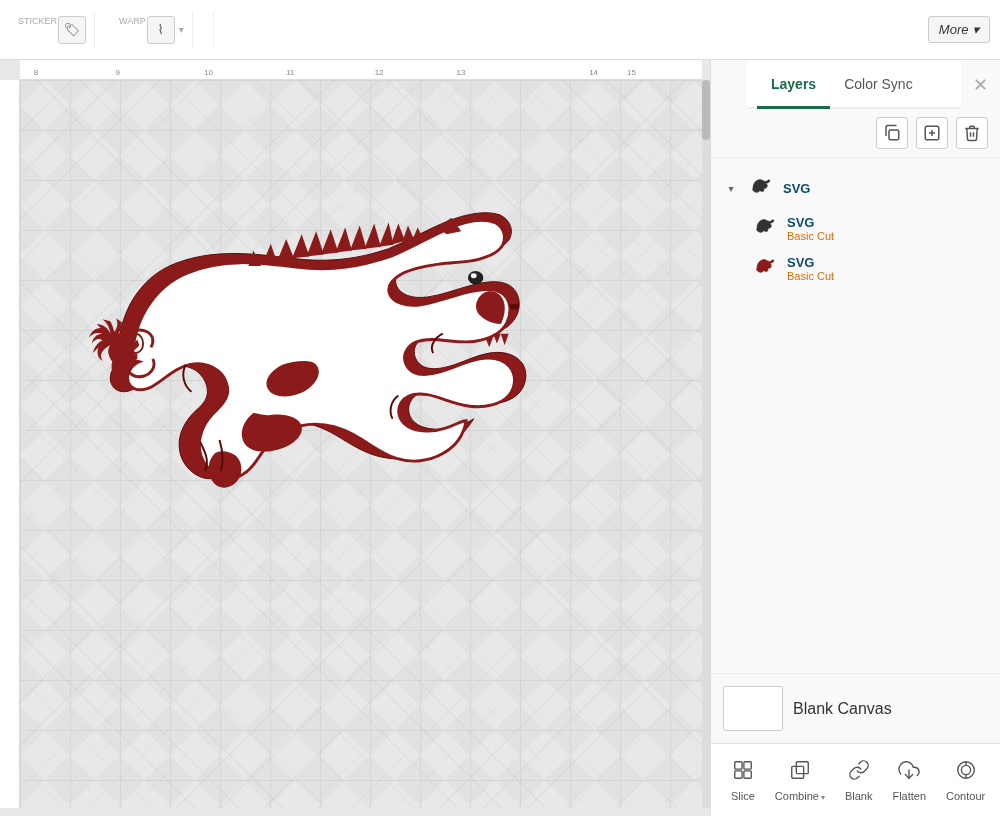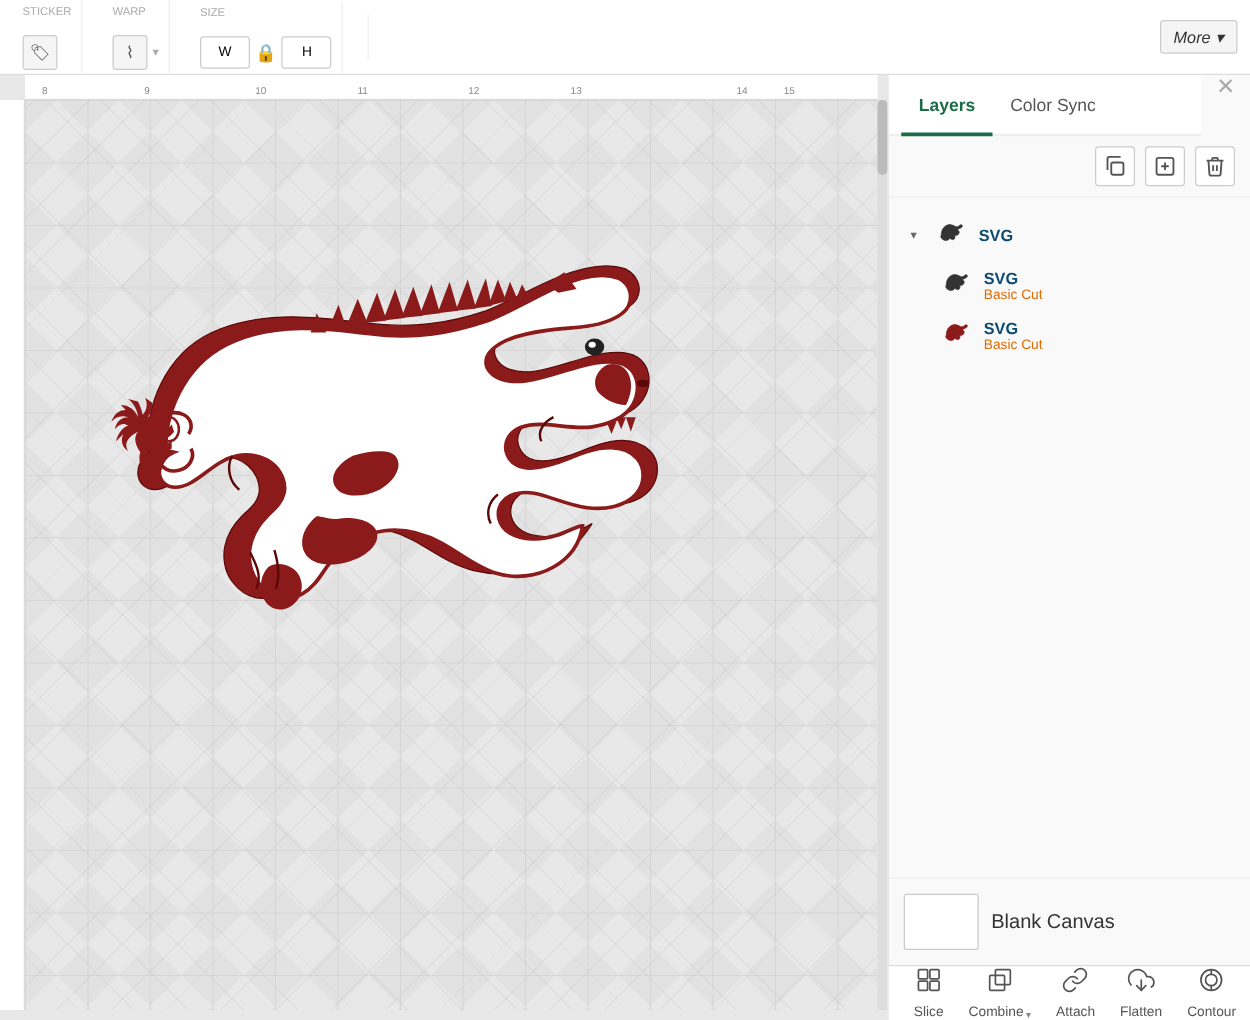--- a/index.html
+++ b/index.html
@@ -286,21 +286,21 @@
       border-radius: 2px;
       flex-shrink: 0;
     }
     .blank-canvas-label {
       font-size: 16px;
       color: #333;
     }
 
     
     .bottom-toolbar {
-      height: 44px;
+      height: 73px;
       background: #fff;
       border-top: 1px solid #ddd;
       display: flex;
       align-items: center;
       justify-content: space-around;
       padding: 0 10px;
       flex-shrink: 0;
     }
 
     .bottom-btn {
@@ -320,22 +320,21 @@
       font-size: 11px;
       color: #555;
     }
     .bottom-btn-arrow {
       font-size: 8px;
       color: #888;
     }
 
     .toolbar-group {
       display: flex;
-      flex-direction: column;
-      gap: 14px;
+      gap: 1px;
       padding: 4px 8px;
       border-right: 1px solid #eee;
     }
     .toolbar-group-label {
       font-size: 9px;
       color: #aaa;
       text-transform: uppercase;
     }
     .toolbar-group-content {
       display: flex;
@@ -345,20 +344,22 @@
 
     
     .razorback-svg {
       width: 100%;
       height: 100%;
     }
 
     .panel-tabs-container {
       position: relative;
       display: flex;
+      align-items: center;
+      padding-left: 36px;
     }
     .close-btn-panel {
       margin-left: auto;
       padding: 0 12px;
       font-size: 18px;
       color: #aaa;
       cursor: pointer;
       line-height: 1;
     }
   </style>
@@ -374,28 +375,20 @@
   </div>
 
   <div class="toolbar-group">
     <span class="toolbar-group-label">Warp</span>
     <div class="toolbar-group-content">
       <div class="toolbar-icon-btn">⌇</div>
       <span style="font-size:10px; color:#aaa;">▾</span>
     </div>
   </div>
 
-  <div class="toolbar-group">
-    <span class="toolbar-group-label">Size</span>
-    <div class="toolbar-group-content">
-      <input class="toolbar-input" type="text" value="W" style="">
-      <span class="lock-icon">🔒</span>
-      <input class="toolbar-input" type="text" value="H" style="">
-    </div>
-  </div>
 
   <div style="width:1px; height:36px; background:#eee; margin:0 4px;"></div>
 
 
   <div style="margin-left: auto;">
     <button class="more-btn">
       <span>More</span>
       <span>▾</span>
     </button>
   </div>
@@ -608,21 +601,21 @@
         </div>
       </div>
 
       <div class="bottom-btn">
         <div class="bottom-btn-icon">
           <svg width="22" height="22" viewBox="0 0 24 24" fill="none">
             <path d="M10 13a5 5 0 0 0 7.54.54l3-3a5 5 0 0 0-7.07-7.07l-1.72 1.71" stroke="#555" stroke-width="1.5" stroke-linecap="round"></path>
             <path d="M14 11a5 5 0 0 0-7.54-.54l-3 3a5 5 0 0 0 7.07 7.07l1.71-1.71" stroke="#555" stroke-width="1.5" stroke-linecap="round"></path>
           </svg>
         </div>
-        <span class="bottom-btn-label">Attach</span>
+        <span class="bottom-btn-label">Blank</span>
       </div>
 
       <div class="bottom-btn">
         <div class="bottom-btn-icon">
           <svg width="22" height="22" viewBox="0 0 24 24" fill="none">
             <polyline points="8 17 12 21 16 17" stroke="#555" stroke-width="1.5" stroke-linecap="round"></polyline>
             <line x1="12" y1="12" x2="12" y2="21" stroke="#555" stroke-width="1.5" stroke-linecap="round"></line>
             <path d="M20.88 18.09A5 5 0 0 0 18 9h-1.26A8 8 0 1 0 3 16.29" stroke="#555" stroke-width="1.5" stroke-linecap="round"></path>
           </svg>
         </div>

